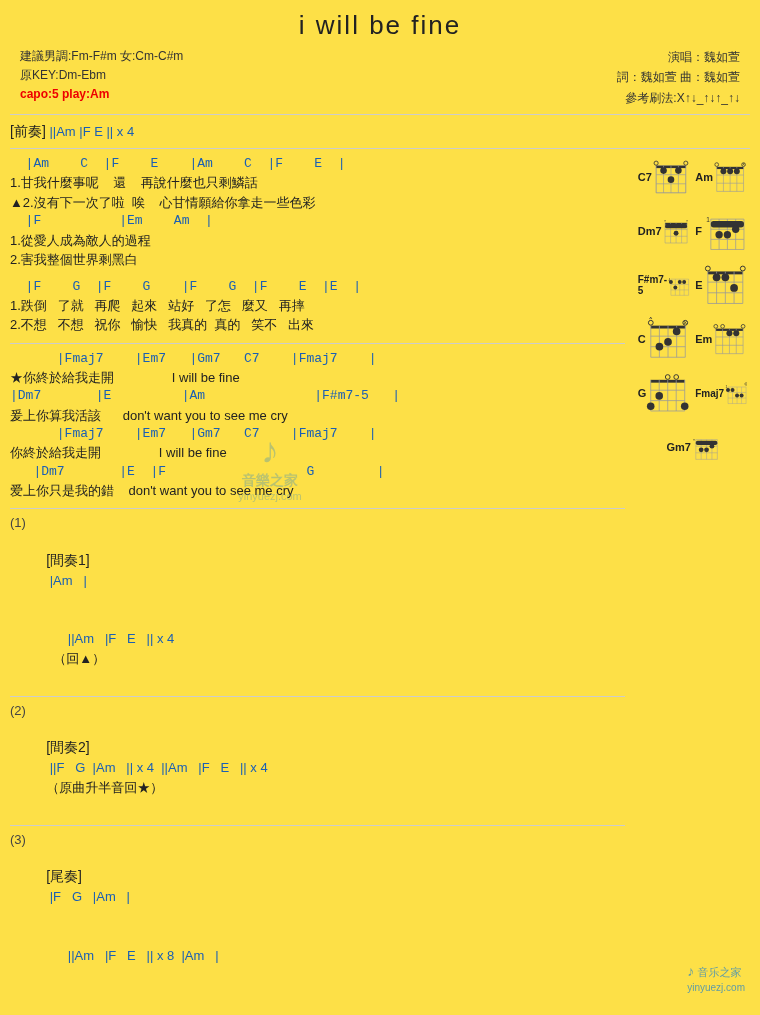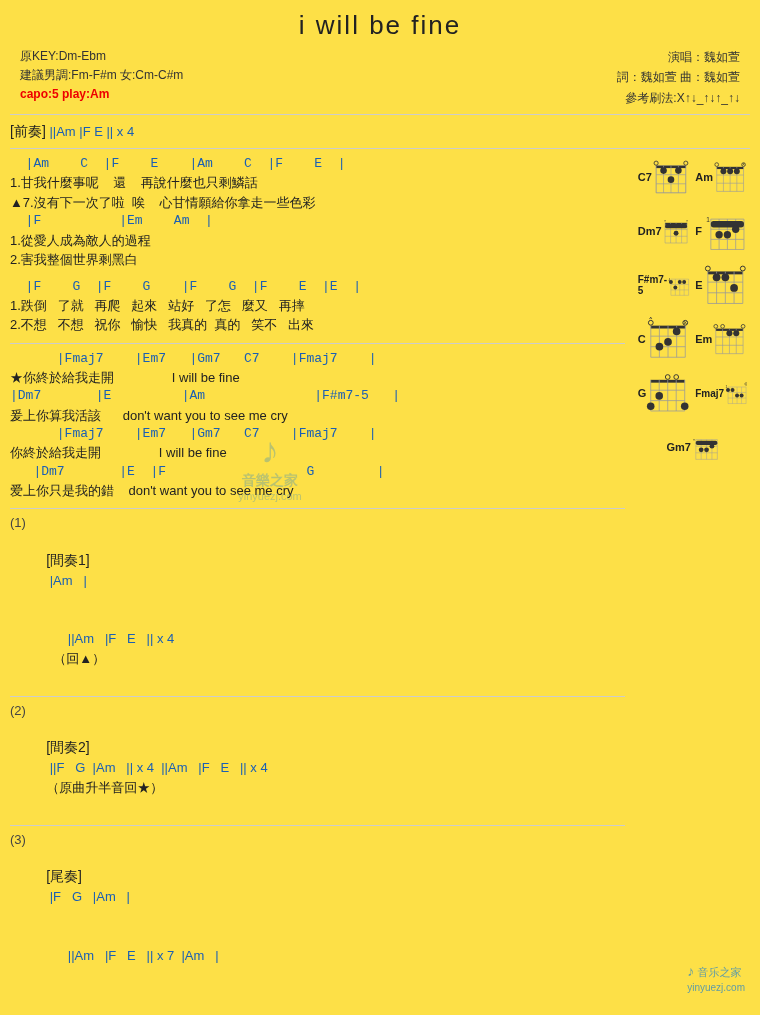--- a/index.html
+++ b/index.html
@@ -135,22 +135,22 @@
   </style>
 </head>
 <body>
 
 <div class="page">
 
   <div class="title">i will be fine</div>
 
   <div class="header-info">
     <div class="header-left">
+      <div>建議男調:Fm-F#m 女:Cm-C#m</div>
       <div>原KEY:Dm-Ebm</div>
-      <div>建議男調:Fm-F#m 女:Cm-C#m</div>
       <div class="capo">capo:5 play:Am</div>
     </div>
     <div class="header-right">
       <div>演唱：魏如萱</div>
       <div>詞：魏如萱  曲：魏如萱</div>
       <div>參考刷法:X↑↓_↑↓↑_↑↓</div>
     </div>
   </div>
 
   <hr class="divider">
@@ -161,21 +161,21 @@
   </div>
 
   <hr class="divider">
 
   <div class="main-content">
     <div class="lyrics-section">
 
       <div class="section-block">
         <div class="chord-line">  |Am    C  |F    E    |Am    C  |F    E  |</div>
         <div class="lyric-line">1.甘我什麼事呢    還    再說什麼也只剩鱗話</div>
-        <div class="lyric-line">▲7.沒有下一次了啦  唉    心甘情願給你拿走一些色彩</div>
+        <div class="lyric-line">▲2.沒有下一次了啦  唉    心甘情願給你拿走一些色彩</div>
         <div class="chord-line">  |F          |Em    Am  |</div>
         <div class="lyric-line">1.從愛人成為敵人的過程</div>
         <div class="lyric-line">2.害我整個世界剩黑白</div>
       </div>
 
       <div class="section-block">
         <div class="chord-line">  |F    G  |F    G    |F    G  |F    E  |E  |</div>
         <div class="lyric-line">1.跌倒   了就   再爬   起來   站好   了怎   麼又   再摔</div>
         <div class="lyric-line">2.不想   不想   祝你   愉快   我真的  真的   笑不   出來</div>
       </div>
@@ -220,21 +220,21 @@
 
       <hr class="divider">
 
       <div class="section-block">
         <div class="section-num">(3)</div>
         <div class="lyric-line">
           <span class="section-label">[尾奏]</span>
           <span class="blue"> |F   G   |Am   |</span>
         </div>
         <div class="lyric-line">
-          <span class="blue">      ||Am   |F   E   || x 7  |Am   |</span>
+          <span class="blue">      ||Am   |F   E   || x 8  |Am   |</span>
         </div>
       </div>
 
     </div>
 
     <div class="chords-diagrams">
 
       <div class="diagram-row">
         <div class="diagram-item">
           <div class="diagram-name">C7</div>

